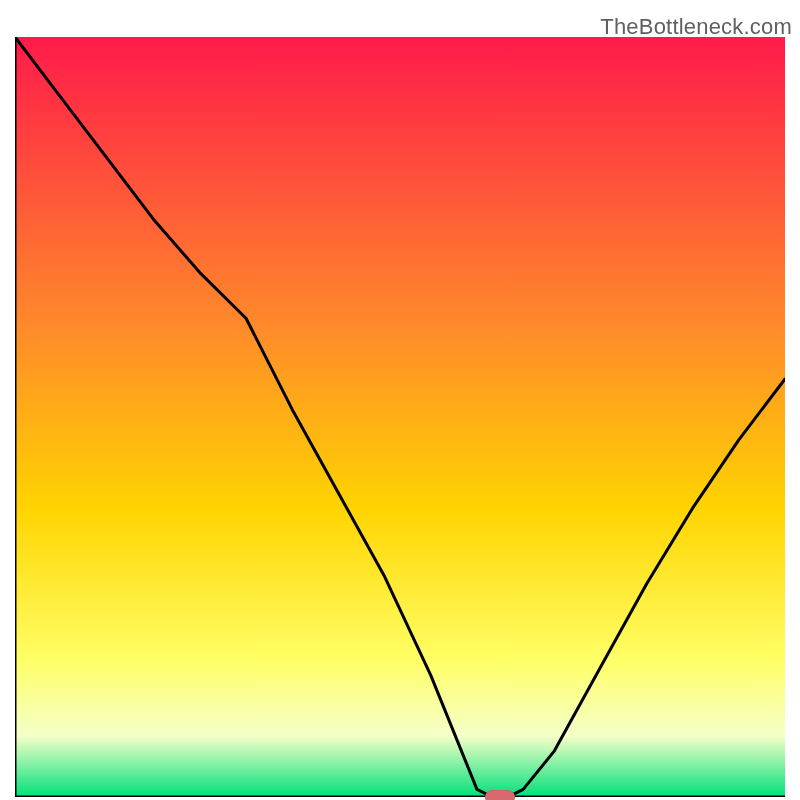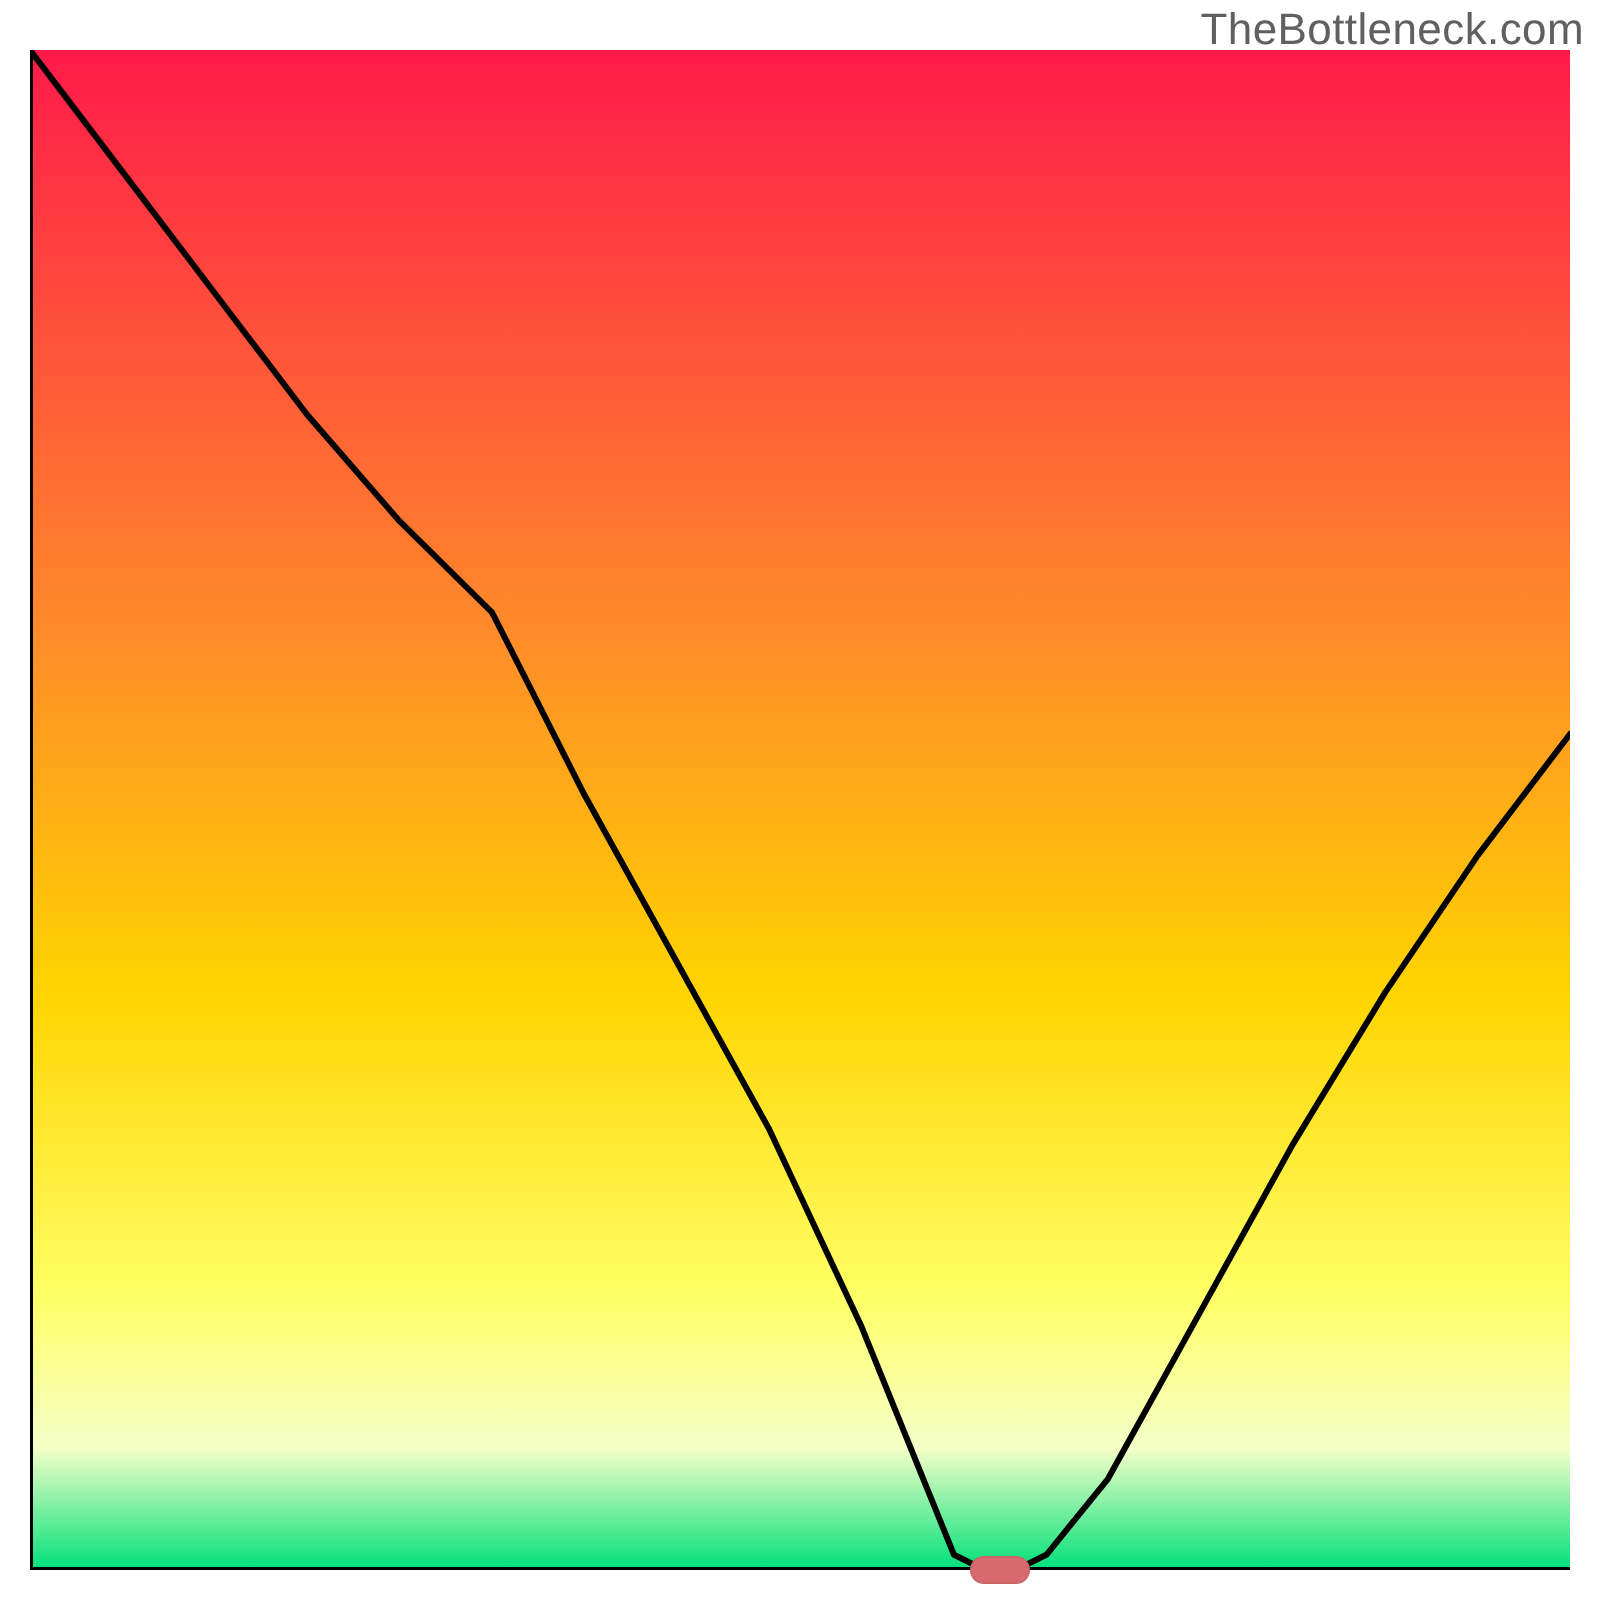--- a/index.html
+++ b/index.html
@@ -8,20 +8,21 @@
     width: 800px;
     height: 800px;
     background: #ffffff;
     font-family: Arial, Helvetica, sans-serif;
     overflow: hidden;
   }
   .canvas {
     position: relative;
     width: 800px;
     height: 780px;
+    margin-top: 12px;
   }
   .watermark {
     position: absolute;
     top: 2px;
     right: 8px;
     font-size: 22px;
     font-weight: 400;
     color: #606060;
     letter-spacing: 0.2px;
   }

